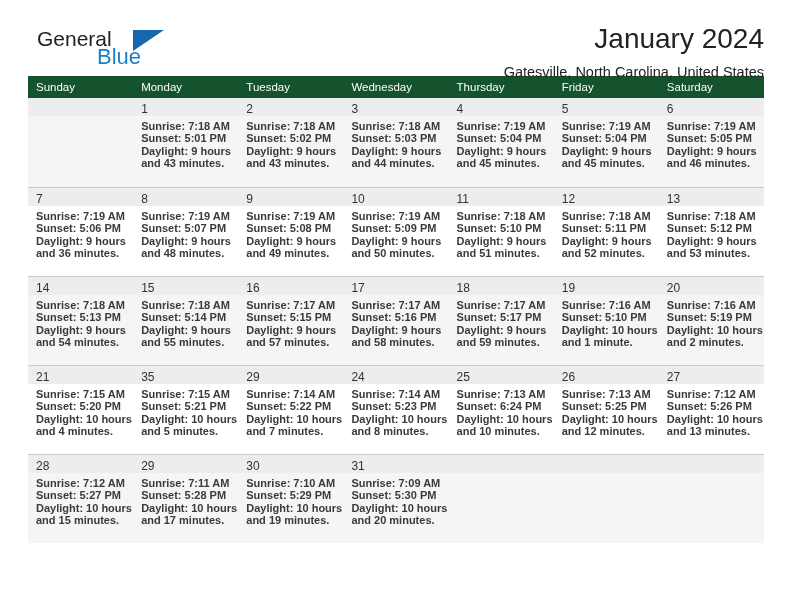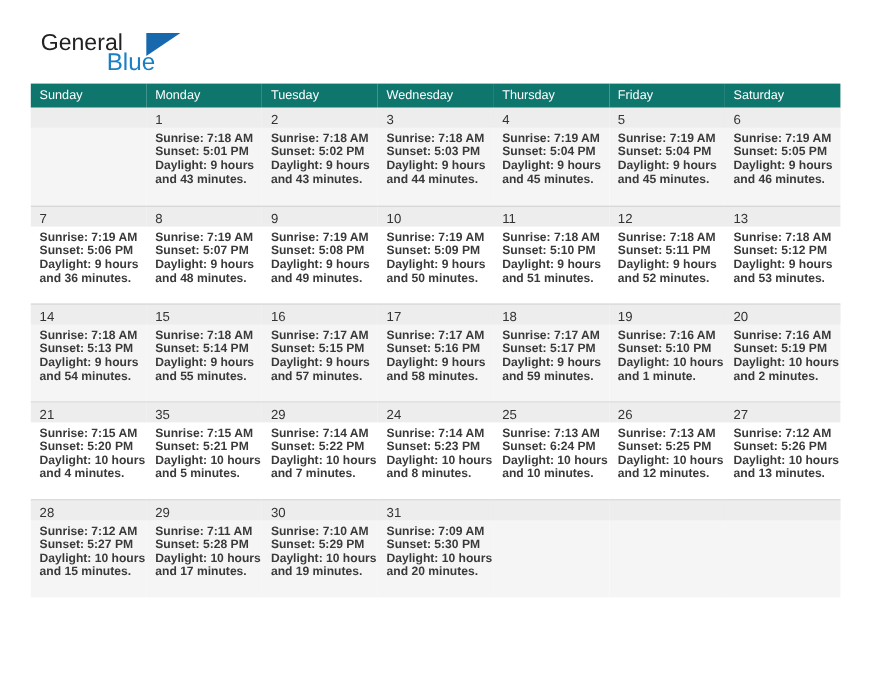--- a/index.html
+++ b/index.html
@@ -80,21 +80,21 @@
     white-space: nowrap;
   }
 
   
   .calendar {
     width: 736px;
     border-collapse: collapse;
     table-layout: fixed;
   }
   .calendar th {
-    background: #0f766e;
+    background: #14532d;
     color: #ffffff;
     font-size: 11.5px;
     font-weight: normal;
     text-align: left;
     padding: 5px 0 5px 8px;
     height: 12px;
     border: none;
   }
   .calendar td {
     vertical-align: top;
@@ -134,20 +134,24 @@
 </head>
 <body>
 
 <div class="page">
 
   <div class="header">
     <div class="brand">
       <span class="brand-general">General</span>
       <span class="brand-triangle"></span>
       <span class="brand-blue">Blue</span>
+    </div>
+    <div class="title-block">
+      <div class="month-title">January 2024</div>
+      <div class="location">Gatesville, North Carolina, United States</div>
     </div>
   </div>
 
   <table class="calendar">
     <thead>
       <tr>
         <th>Sunday</th>
         <th>Monday</th>
         <th>Tuesday</th>
         <th>Wednesday</th>

